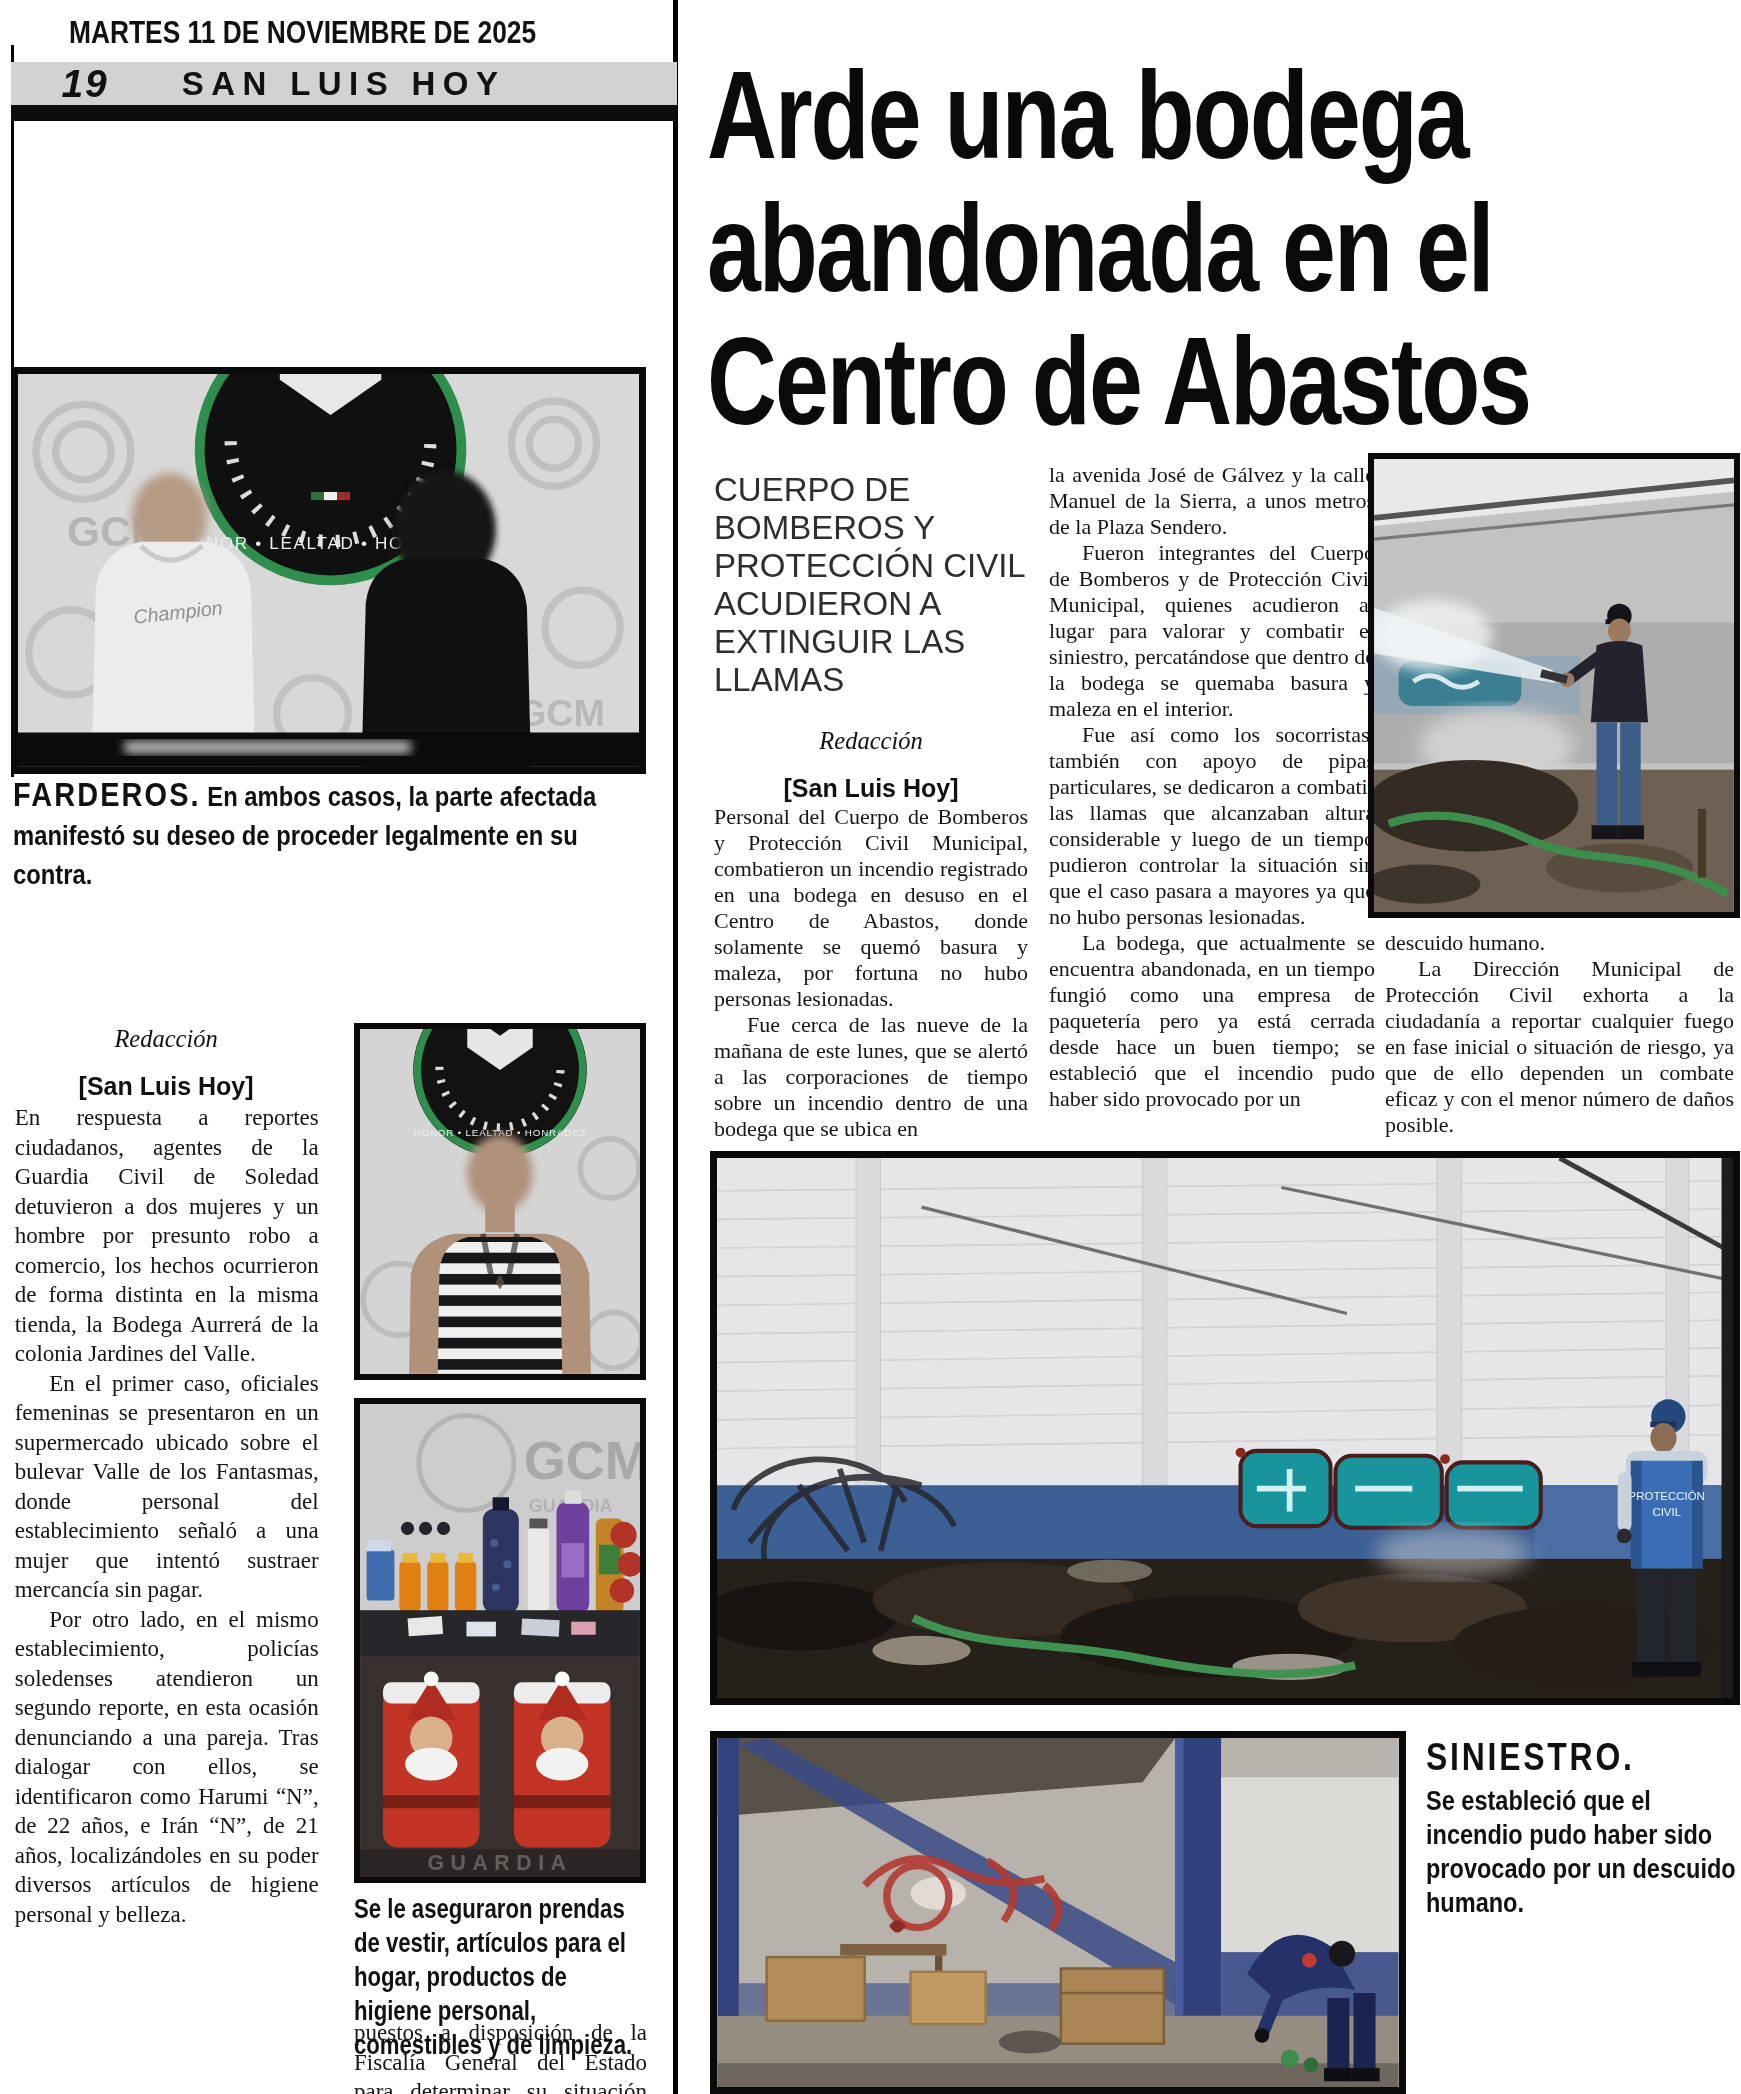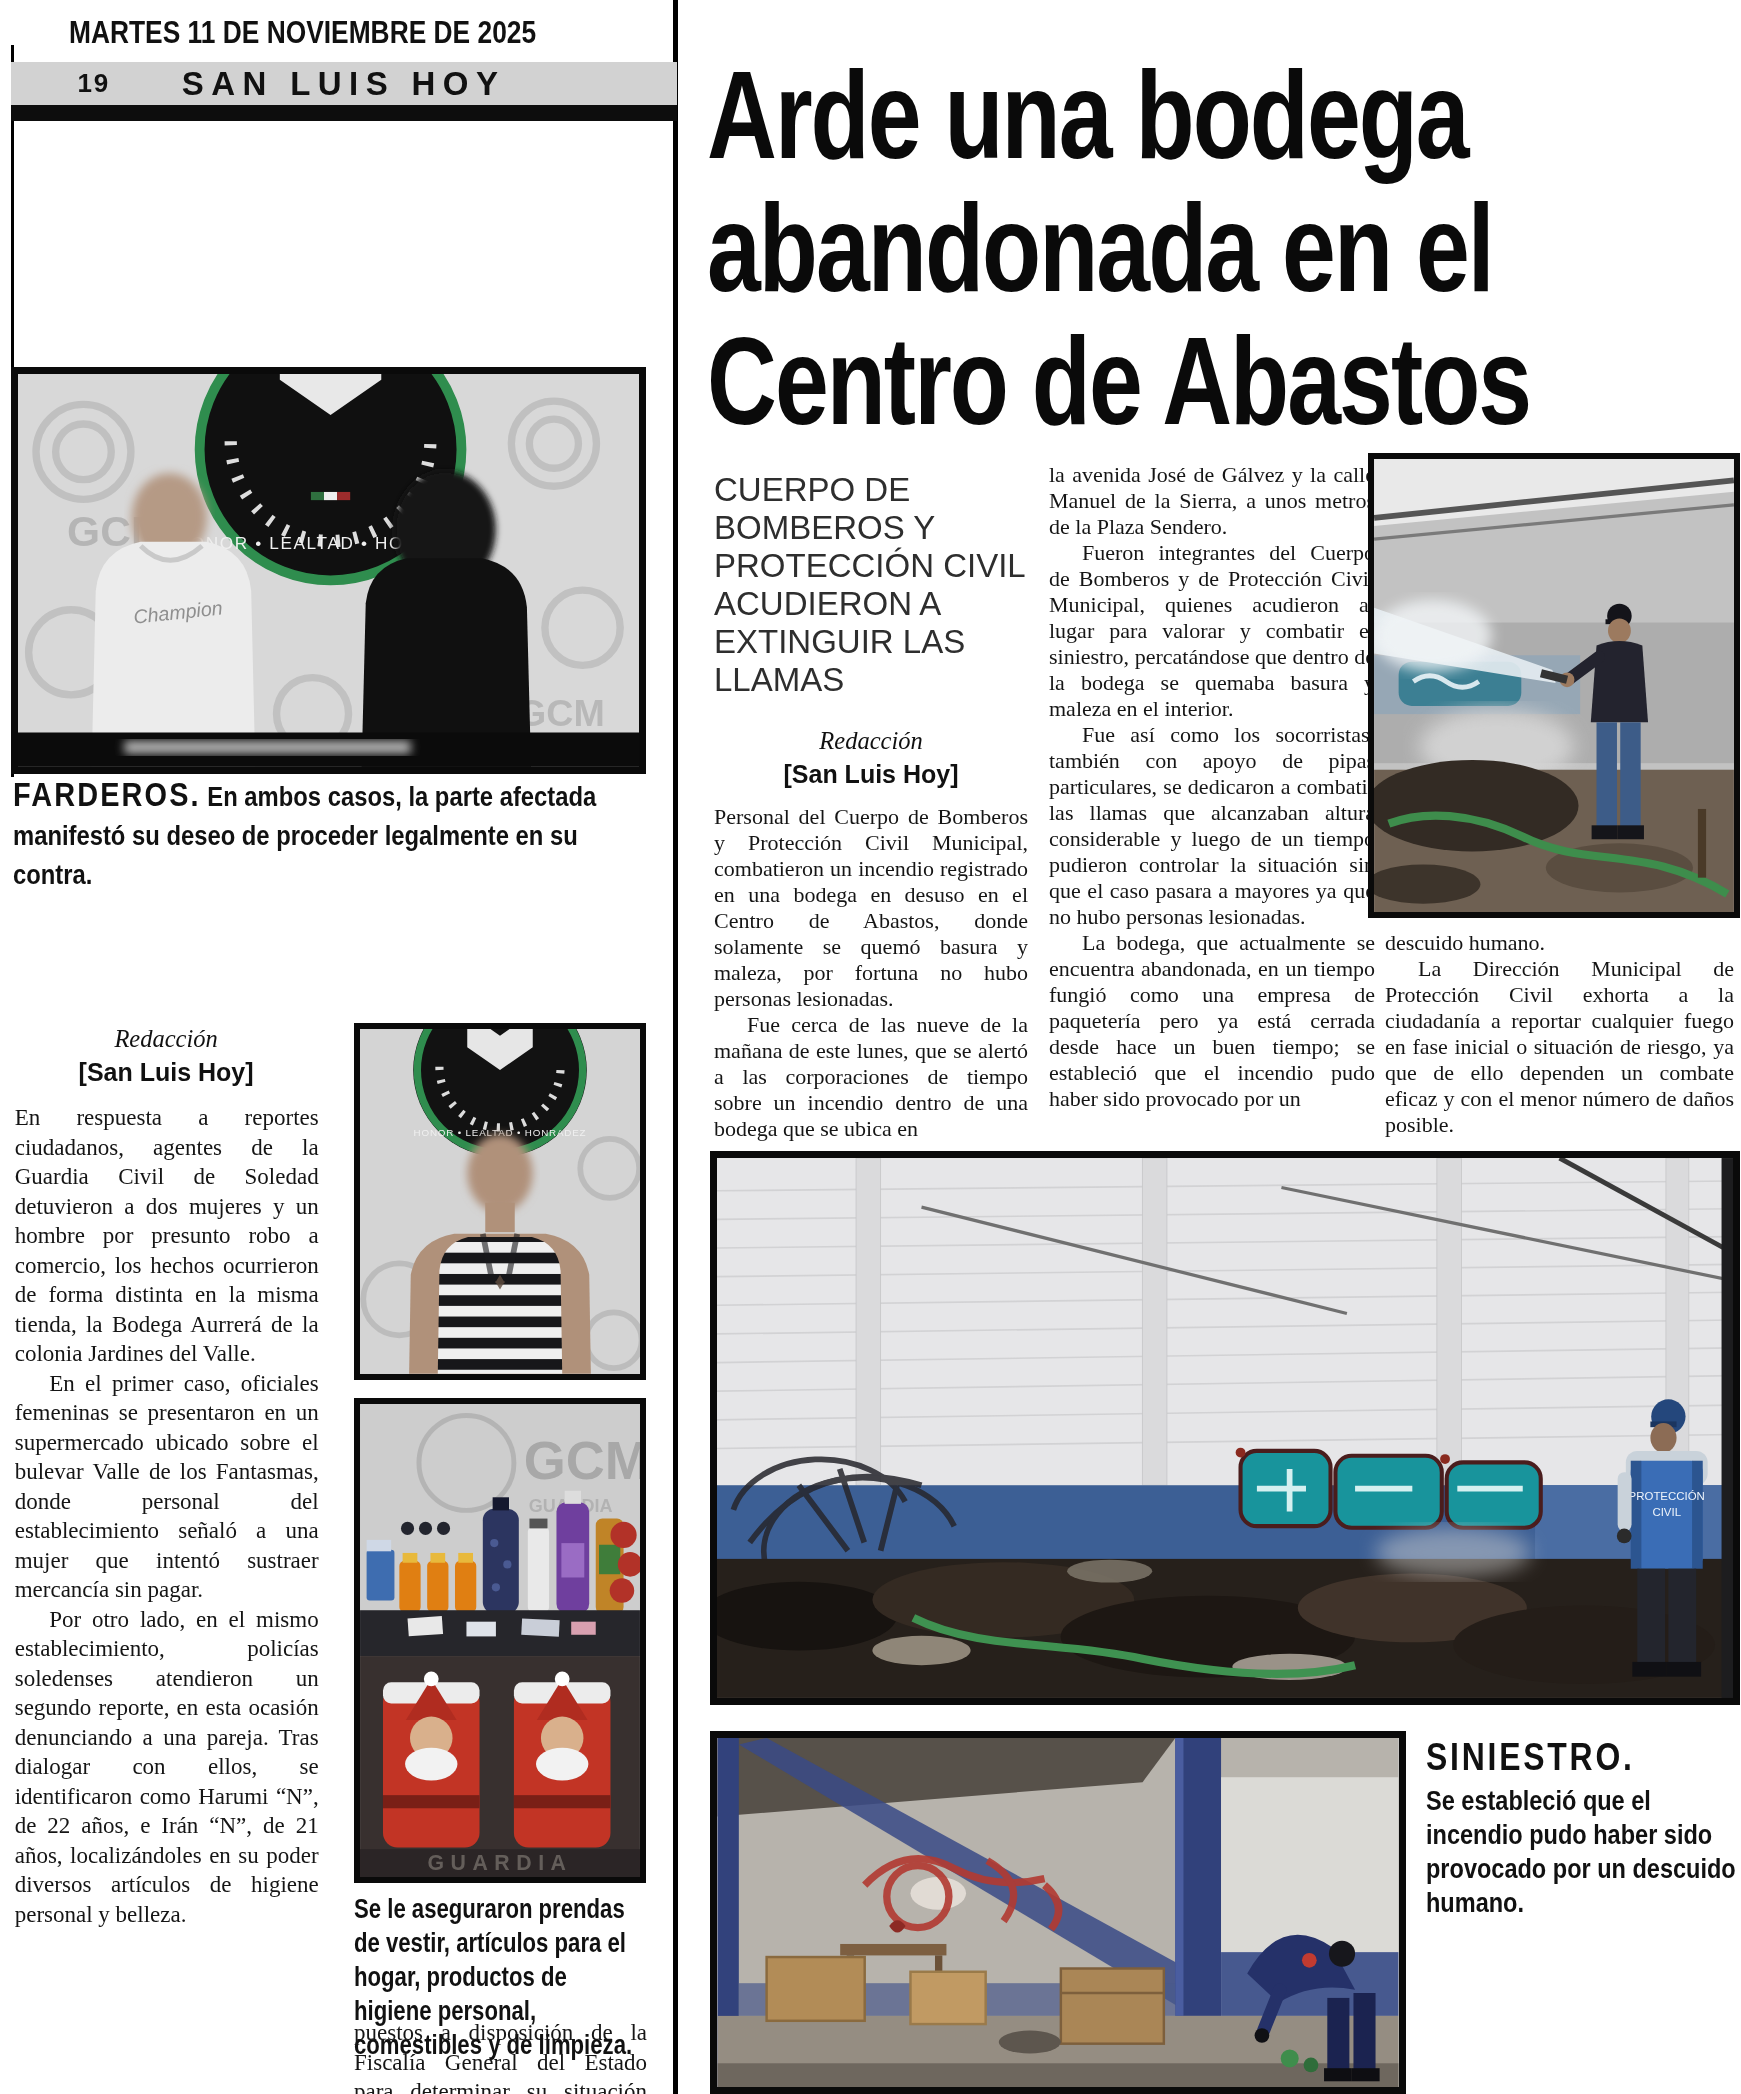--- a/index.html
+++ b/index.html
@@ -8,21 +8,21 @@
   .abs{position:absolute;}
   .serifbody{font-family:"Liberation Serif",serif;text-align:justify;color:#151515;
              hyphens:auto;-webkit-hyphens:auto;overflow:hidden;}
   .serifbody p{margin:0;}
   .serifbody p + p{text-indent:1.5em;}
   .condX{transform-origin:0 0;display:inline-block;white-space:pre;}
   .rule{background:#000;}
   
   .date{font-weight:bold;font-size:31px;letter-spacing:0;text-align:center;}
   .band{background:#d2d2d2;display:flex;align-items:center;}
-  .pagenum{font-weight:bold;font-size:26px;letter-spacing:1.6px;margin-left:67px;}
+  .pagenum{font-weight:bold;font-size:39px;letter-spacing:1.6px;margin-left:51px;font-style:italic;}
   .masthead{position:absolute;left:0;right:0;text-align:center;font-weight:bold;
             font-size:33px;letter-spacing:7.4px;}
   .blackbar{background:#0d0d0d;}
   .sectionbox{background:#a9a9a9;display:flex;align-items:center;}
   .sectiontitle{color:#ffffff;font-weight:bold;font-size:162px;letter-spacing:-1.6px;
                 transform:scaleX(0.60);transform-origin:0 center;white-space:pre;
                 margin-left:51px;}
   
   .photo{border:7.4px solid #0a0a0a;background:#cfcfcf;overflow:hidden;}
   .photo svg{display:block;}
@@ -32,21 +32,21 @@
   .caprest{font-size:28px;letter-spacing:0;}
   .capbold{font-weight:bold;font-size:27px;line-height:34px;transform-origin:0 0;}
   
   .headline{font-weight:bold;letter-spacing:-1.6px;white-space:pre;transform-origin:0 0;color:#0a0a0a;}
   .kicker{white-space:pre;transform-origin:0 0;font-size:43px;}
   .kicker .lead{font-weight:bold;}
   .subhead{font-size:33px;line-height:38px;color:#2e2e2e;white-space:pre;
            transform:scaleX(0.88);transform-origin:0 0;}
   .byline{text-align:center;}
   .byline .role{font-family:"Liberation Serif",serif;font-style:italic;font-size:24.5px;display:block;}
-  .byline .src{font-weight:bold;font-size:25px;display:block;margin-top:5px;}
+  .byline .src{font-weight:bold;font-size:25px;display:block;margin-top:19px;}
 </style>
 </head>
 <body>
 
 <div id="page">
 
   <div class="abs rule" style="left:10.6px;top:45px;width:3.3px;height:732px;"></div>
 
   <div class="abs rule" style="left:673px;top:0;width:4.9px;height:2095px;"></div>
 

